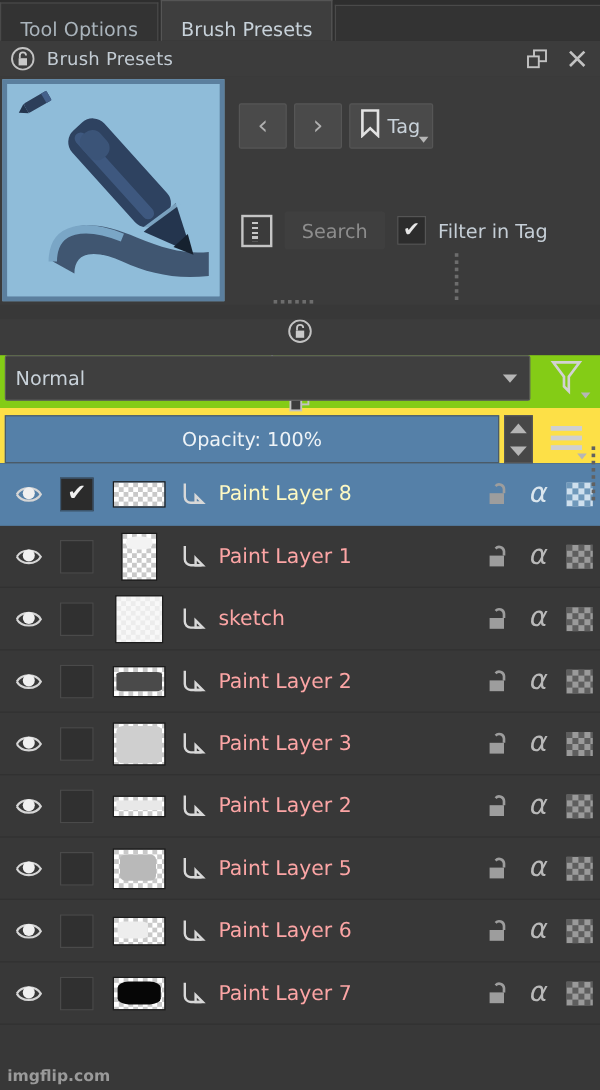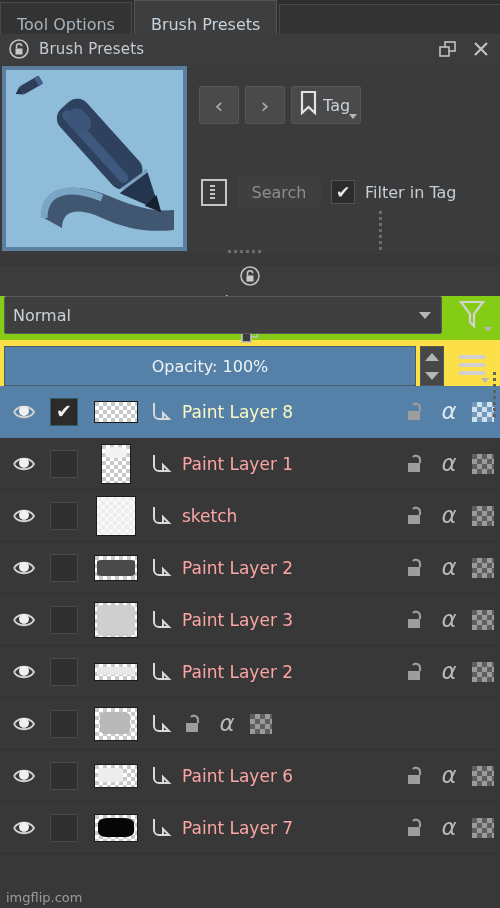--- a/index.html
+++ b/index.html
@@ -171,21 +171,21 @@
   }
 
   .right-dots {
     position: absolute; right: 4px; top: 372px;
     display: flex; flex-direction: column; gap: 3px;
   }
   .right-dots i { width: 3px; height: 3px; background: #616161; display: block; }
 
   .watermark {
     position: absolute; left: 6px; bottom: 3px;
-    color: #9a9a9a; font-size: 13px;
+    color: #9a9a9a; font-size: 13px; font-weight: bold;
   }
 </style>
 </head>
 <body>
 
 <div class="app">
 
   <div class="tabbar">
     <div class="tab inactive">
       <span>Tool Options</span>
@@ -574,20 +574,21 @@
           <span class="thumb" style="width:44px;height:34px;display:block;">
             <div class="blob" style="left:12%;top:14%;width:72%;height:70%;background:#b9b9b9;border-radius:18%"></div>
           </span>
         </span>
         <span class="layer-type-ico">
           <svg width="22" height="24" viewBox="0 0 22 24">
             <path d="M4 3 V14 a5 5 0 0 0 5 5 H18" fill="none" stroke="#d8d8d8" stroke-width="2"></path>
             <path d="M13 13 L19 19 L13 19 Z" fill="none" stroke="#d8d8d8" stroke-width="2"></path>
           </svg>
         </span>
+        <span class="layer-name">Paint Layer 5</span>
         <span class="prop-ico">
           <svg width="22" height="22" viewBox="0 0 22 22">
             <rect x="4" y="10" width="12" height="9" fill="#9d9d9d"></rect>
             <path d="M16 10 V6.5 a4 4 0 0 0 -7 -2.4" fill="none" stroke="#9d9d9d" stroke-width="2.2"></path>
           </svg>
         </span>
         <span class="prop-ico">
           <span class="alpha-glyph">α</span>
         </span>
         <span class="prop-ico">

